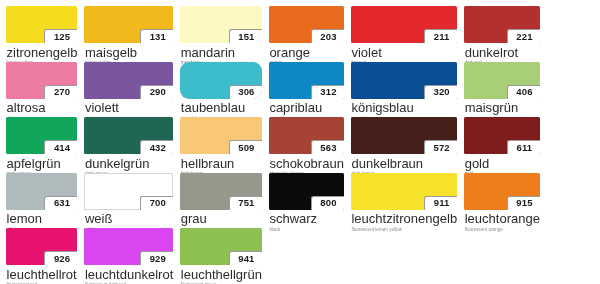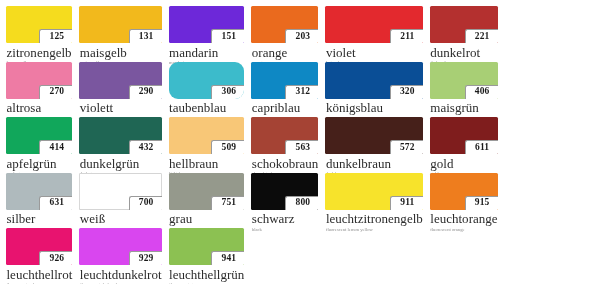--- a/index.html
+++ b/index.html
@@ -20,21 +20,20 @@
   #swatch-grid {
     width: 500px;
     height: 284px;
     padding: 6px 6px 0 6px;
     display: grid;
     grid-template-columns: repeat(6, 1fr);
     grid-auto-rows: 55.5px;
     column-gap: 3px;
     row-gap: 0px;
     align-content: start;
-    font-family: Liberation Serif, serif;
   }
 
   .swatch-cell {
     position: relative;
     display: flex;
     flex-direction: column;
     padding-right: 4px;
   }
 
   .swatch-chip {
@@ -112,21 +111,21 @@
     <div class="swatch-cell">
       <div class="swatch-chip" style="background: rgb(242, 185, 28);">
         <div class="code-badge">131</div>
       </div>
       <div class="swatch-labels">
         <span class="name-de">maisgelb</span>
         <span class="name-en">maize yellow</span>
       </div>
     </div>
     <div class="swatch-cell">
-      <div class="swatch-chip" style="background: #6d28d9;">
+      <div class="swatch-chip" style="background: #fef9c3;">
         <div class="code-badge">151</div>
       </div>
       <div class="swatch-labels">
         <span class="name-de">mandarin</span>
         <span class="name-en">mandarine</span>
       </div>
     </div>
     <div class="swatch-cell">
       <div class="swatch-chip" style="background: rgb(234, 106, 30);">
         <div class="code-badge">203</div>
@@ -260,21 +259,21 @@
       <div class="swatch-labels">
         <span class="name-de">gold</span>
         <span class="name-en">gold</span>
       </div>
     </div>
     <div class="swatch-cell">
       <div class="swatch-chip" style="background: rgb(175, 186, 189);">
         <div class="code-badge">631</div>
       </div>
       <div class="swatch-labels">
-        <span class="name-de">silber</span>
+        <span class="name-de">lemon</span>
         <span class="name-en">silver</span>
       </div>
     </div>
     <div class="swatch-cell">
       <div class="swatch-chip has-outline" style="background: rgb(255, 255, 255);">
         <div class="code-badge">700</div>
       </div>
       <div class="swatch-labels">
         <span class="name-de">weiß</span>
         <span class="name-en">white</span>

